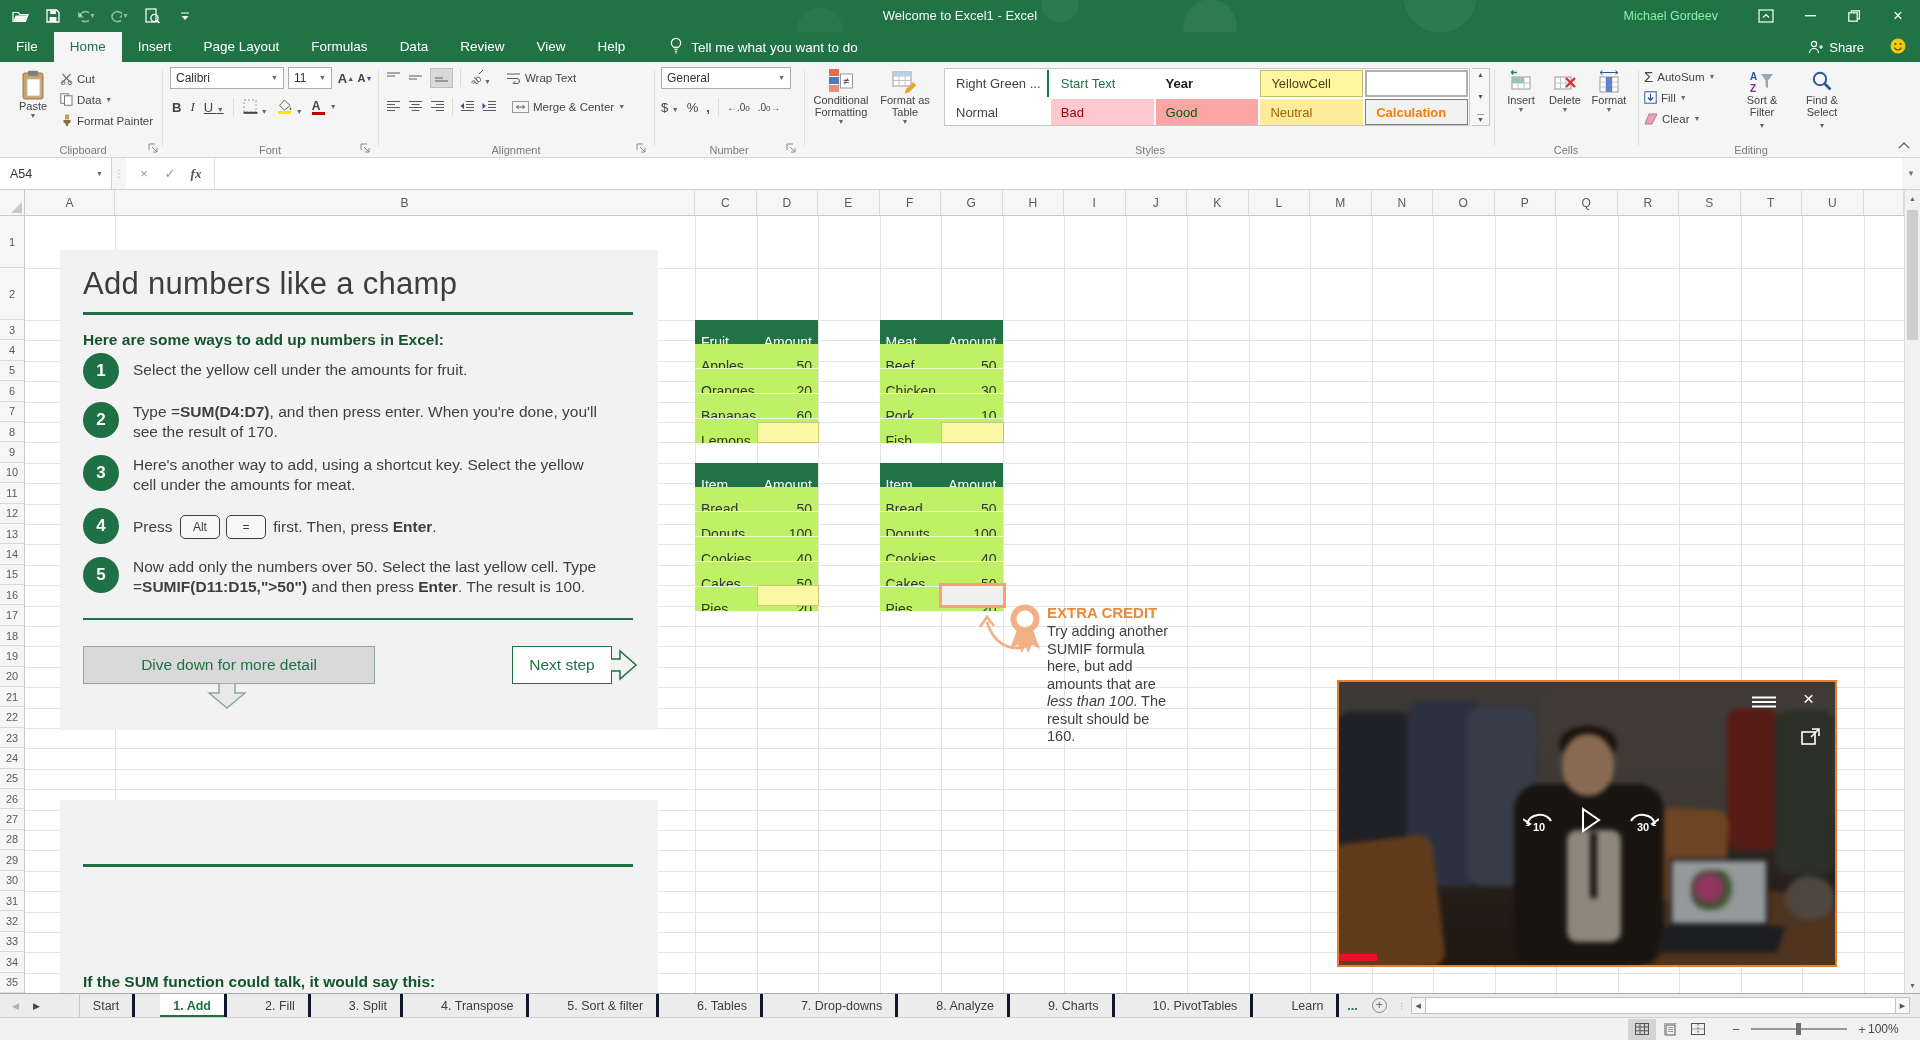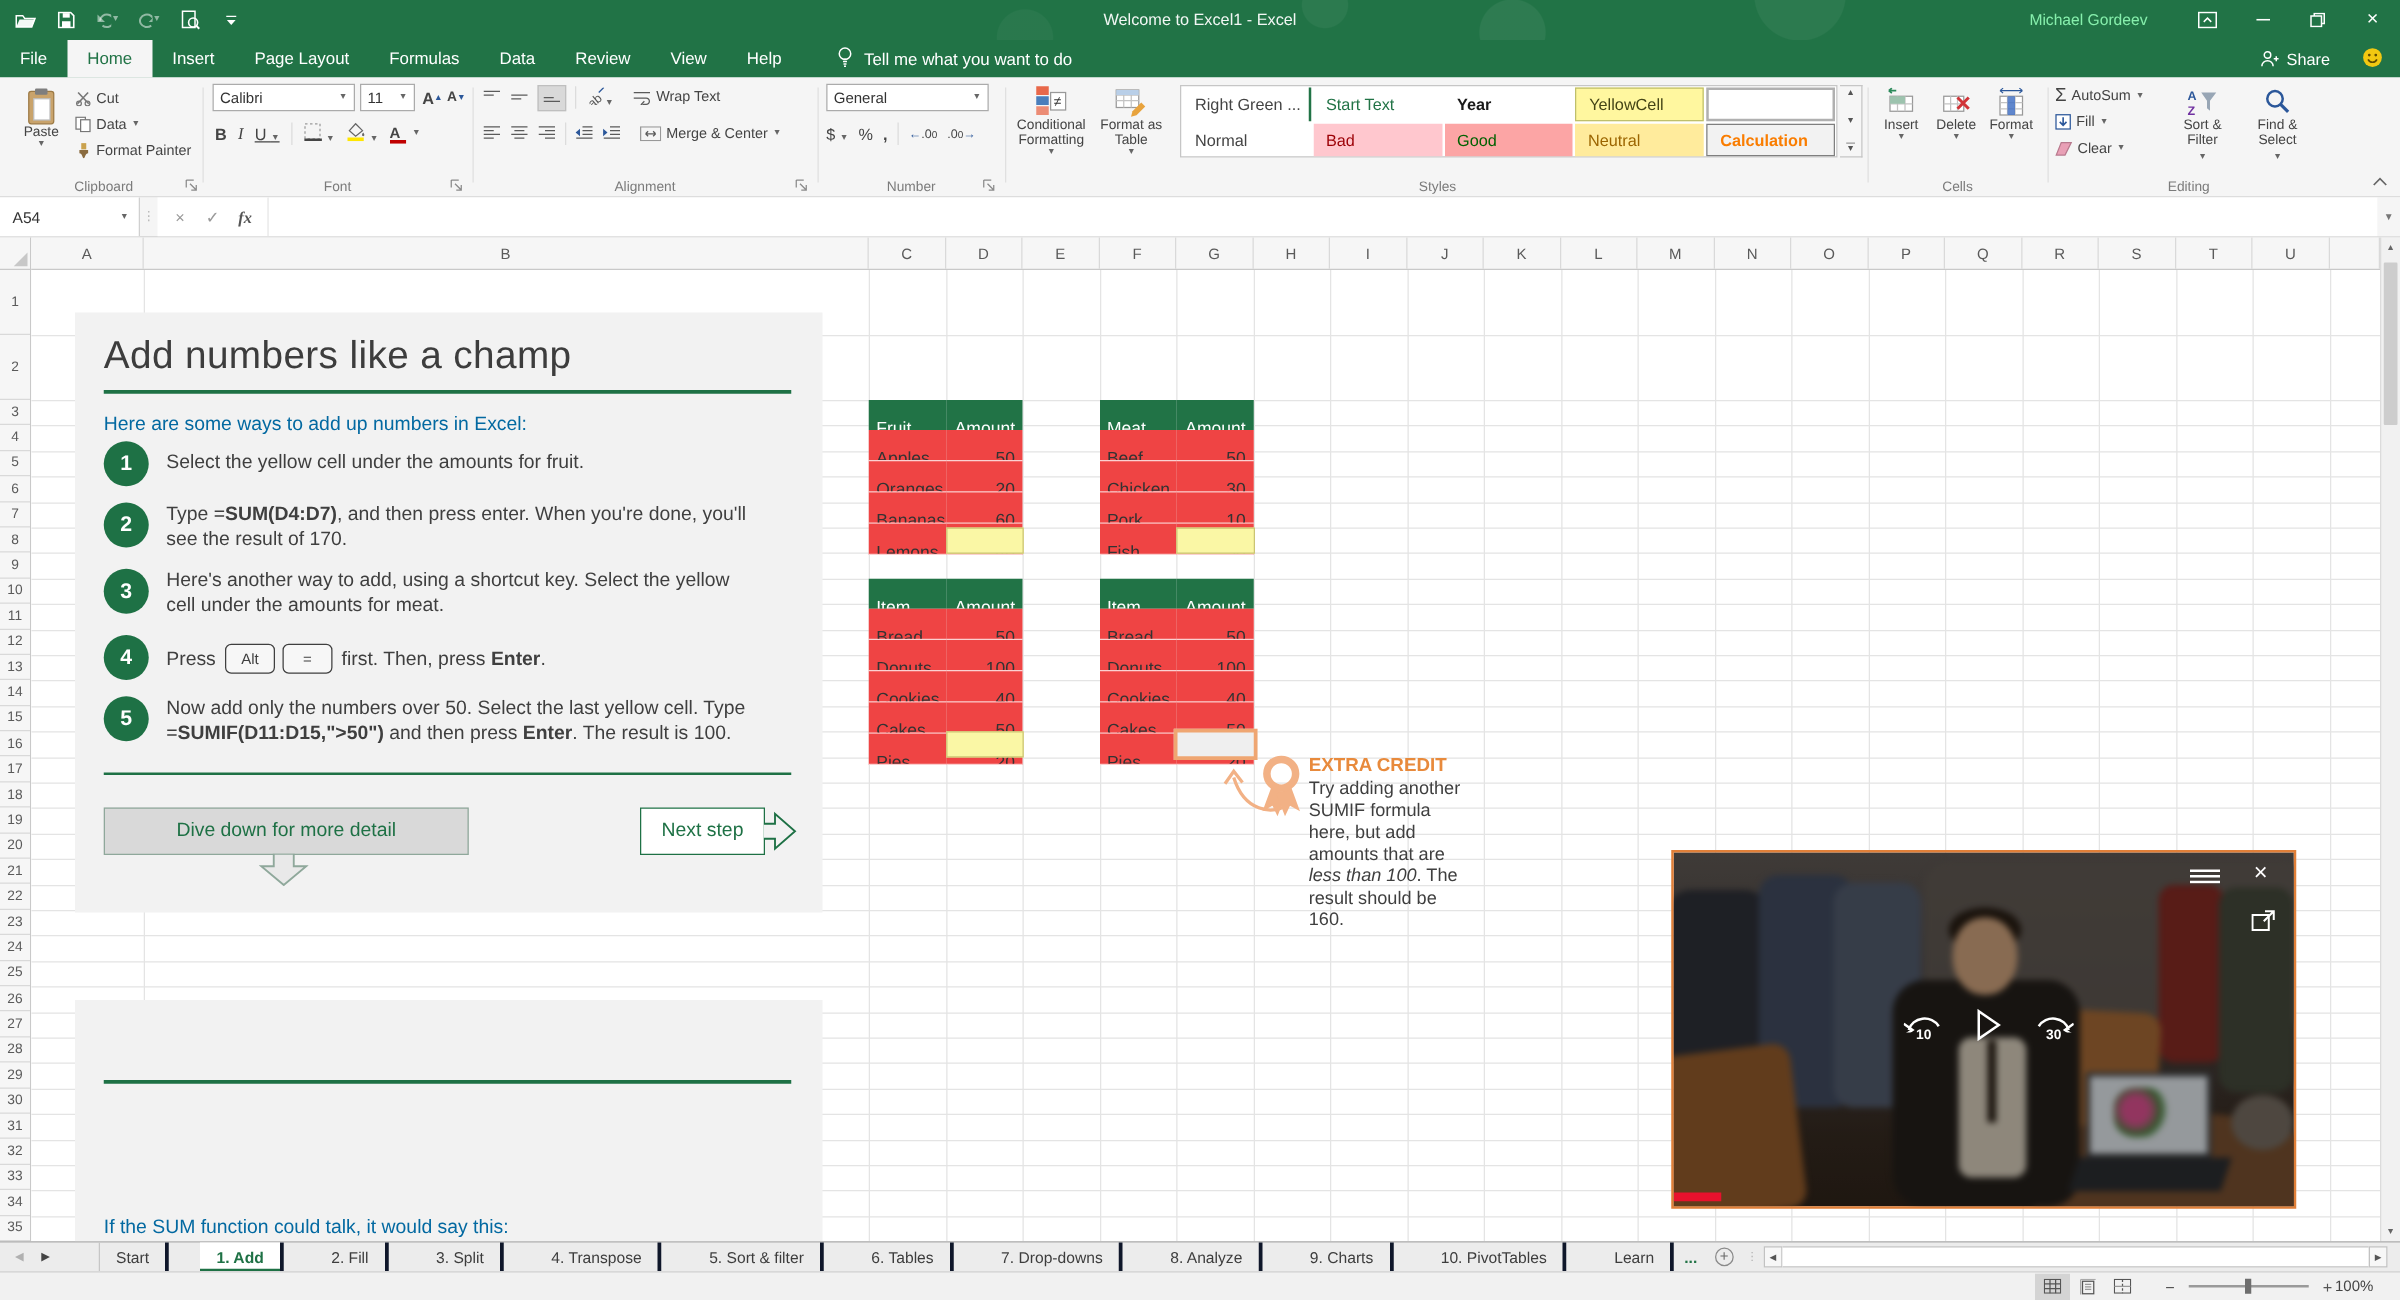--- a/index.html
+++ b/index.html
@@ -88,39 +88,39 @@
   .grid-area{position:absolute;left:25px;top:216px;width:1879px;height:777px;background:#fff;overflow:hidden;}
   .gl{position:absolute;background:#e4e4e4;}
   .vscroll{position:absolute;left:1904px;top:190px;width:16px;height:803px;background:#f1f1f1;border-left:1px solid #dcdcdc;}
   .vscroll .sarr{position:absolute;left:0;width:15px;height:16px;display:flex;align-items:center;justify-content:center;font-size:7px;color:#666;}
   .vthumb{position:absolute;left:2px;top:20px;width:11px;height:130px;background:#cdcdcd;border-radius:1px;}
 
   
   .panel{position:absolute;background:#F2F2F2;z-index:3;}
   .panel h1{margin:0;font-weight:300;font-size:31px;color:#3d3d3d;letter-spacing:.3px;}
   .rule{height:3px;background:#1E7145;}
-  .ptext{font-size:15.5px;line-height:20px;color:#0369a1;}
+  .ptext{font-size:15.5px;line-height:20px;color:#14532d;font-weight:bold;}
   .step{display:flex;margin-bottom:13px;}
   .step-circle{flex:0 0 36px;width:36px;height:36px;border-radius:50%;background:#1E7145;color:#fff;
                font-size:17px;font-weight:bold;text-align:center;line-height:36px;}
   .step-text{width:472px;margin-left:14px;font-size:15.5px;line-height:20px;color:#3f3f3f;padding-top:7px;}
   .step-text.two{padding-top:0;}
   .keycap{display:inline-block;border:1px solid #3f3f3f;border-radius:5px;min-width:40px;text-align:center;
           padding:1px 8px;font-size:12px;margin:0 3px;background:#f7f7f7;vertical-align:1px;}
   .btn-dive{position:absolute;left:23px;top:396px;width:292px;height:38px;background:#D9D9D9;
             border:1px solid #8FA89B;color:#1E7145;font-size:15.5px;display:flex;align-items:center;justify-content:center;}
   .btn-next{position:absolute;left:452px;top:396px;width:100px;height:38px;background:#fff;
             border:1px solid #1E7145;color:#1E7145;font-size:15.5px;display:flex;align-items:center;justify-content:center;}
 
   
   .sheet-table{position:absolute;z-index:2;font-size:14px;color:#333;}
   .st-row{display:flex;}
   .st-cell{width:61.5px;height:20.4px;line-height:20.4px;padding:12px 6px;white-space:nowrap;overflow:hidden;}
   .st-head .st-cell{background:#217346;color:#fff;}
-  .st-data .st-cell{background:#ef4444;border-bottom:1px solid rgba(255,255,255,.75);}
+  .st-data .st-cell{background:#bef264;border-bottom:1px solid rgba(255,255,255,.75);}
   .st-amount{text-align:right;}
   .st-footer{position:absolute;}
   .foot-yellow{background:#FAF7A5;border:1px solid #CBC473;}
   .foot-orange{background:#EFEFEF;border:3px solid #EFA672;}
 
   
   .extra{position:absolute;left:1000px;top:598px;width:300px;z-index:2;}
   .extra-title{position:absolute;left:47px;top:6px;font-size:15px;font-weight:bold;color:#E88A3C;}
   .extra-text{position:absolute;left:47px;top:25px;width:134px;font-size:14.5px;line-height:17.5px;color:#3f3f3f;}
 

